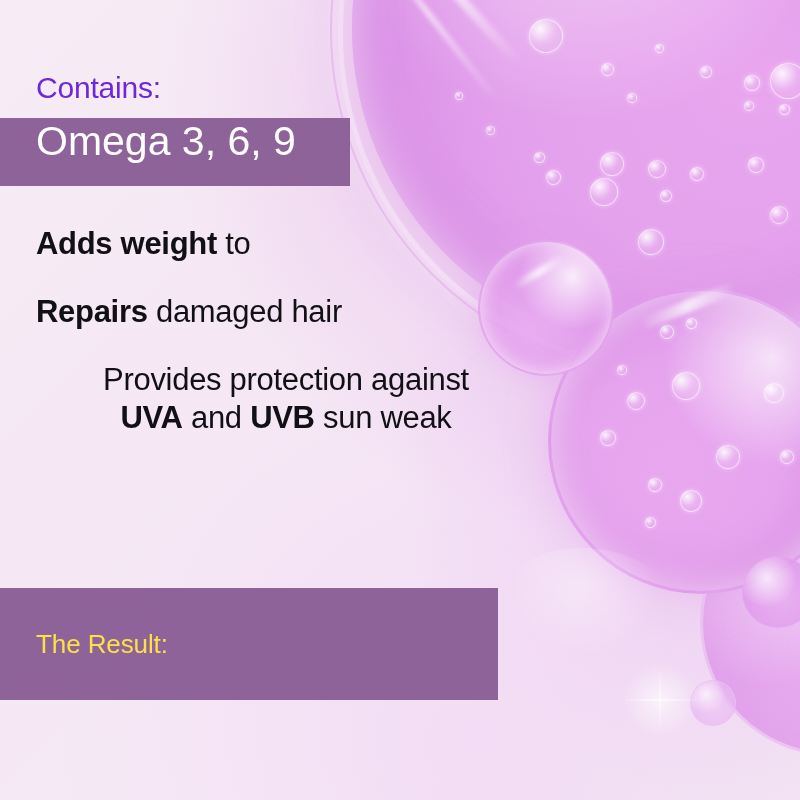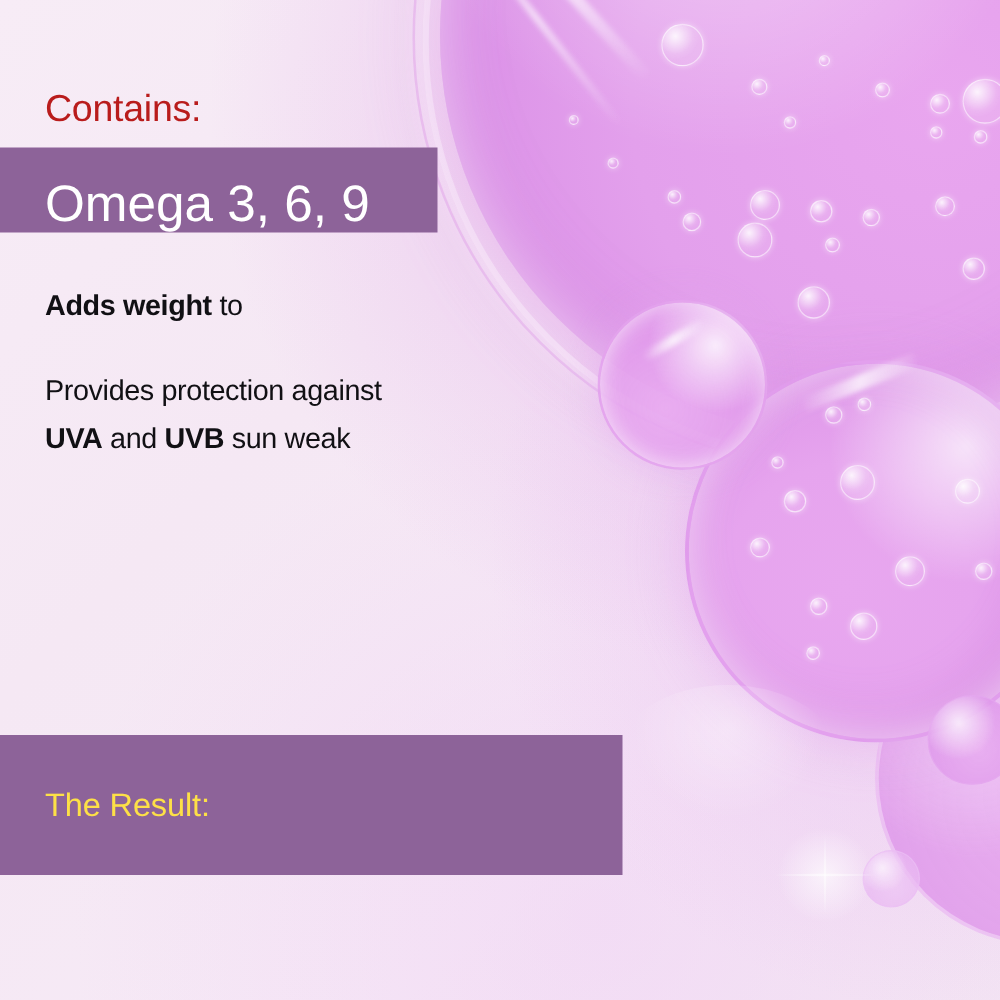--- a/index.html
+++ b/index.html
@@ -159,55 +159,55 @@
   .content {
     position: absolute;
     inset: 0;
   }
 
   .kicker {
     position: absolute;
     left: 36px; top: 70px;
     font-size: 30px;
     line-height: 36px;
-    color: #b91c1c;
+    color: #6d28d9;
     letter-spacing: -0.2px;
     white-space: nowrap;
   }
 
   .omega-band {
     position: absolute;
     left: 0; top: 118px;
     width: 350px; height: 68px;
     background: #8d6399;
     display: flex;
-    align-items: flex-end;
+    align-items: flex-start;
   }
   .omega-band .omega-text {
     margin-left: 36px;
     font-size: 41px;
     line-height: 46px;
     color: #ffffff;
     letter-spacing: 0px;
     white-space: nowrap;
   }
 
   .benefits {
     position: absolute;
     left: 36px; top: 225px;
     width: 500px;
     color: #111014;
   }
   .benefit {
-    font-size: 23px;
+    font-size: 31px;
     line-height: 38px;
     letter-spacing: -0.3px;
     margin-bottom: 30px;
   }
-  .benefit:last-child { margin-bottom: 4px; }
+  .benefit:last-child { margin-bottom: 4px; text-align: center; }
   .benefit b { font-weight: 700; }
 
   .result-band {
     position: absolute;
     left: 0; top: 588px;
     width: 498px; height: 112px;
     background: #8d6399;
     display: flex;
     flex-direction: column;
     justify-content: center;
@@ -289,20 +289,23 @@
     <div class="omega-band">
       <span class="omega-text">Omega 3, 6, 9</span>
     </div>
 
     <div class="benefits">
 
       <div class="benefit">
         <b>Adds weight</b><span> to</span><br>
       </div>
 
+      <div class="benefit">
+        <b>Repairs</b><span> damaged hair</span>
+      </div>
 
       <div class="benefit">
         <span>Provides protection against</span><br>
         <b>UVA</b><span> and </span><b>UVB</b><span> sun weak</span>
       </div>
 
     </div>
 
     <div class="result-band">
       <span class="rline">The Result:</span>

